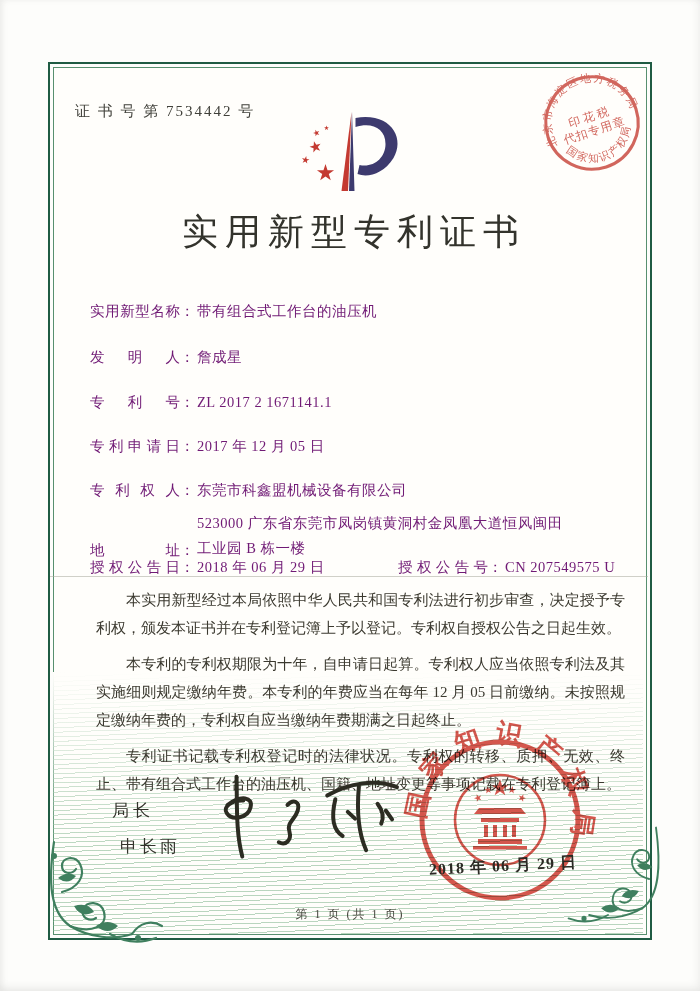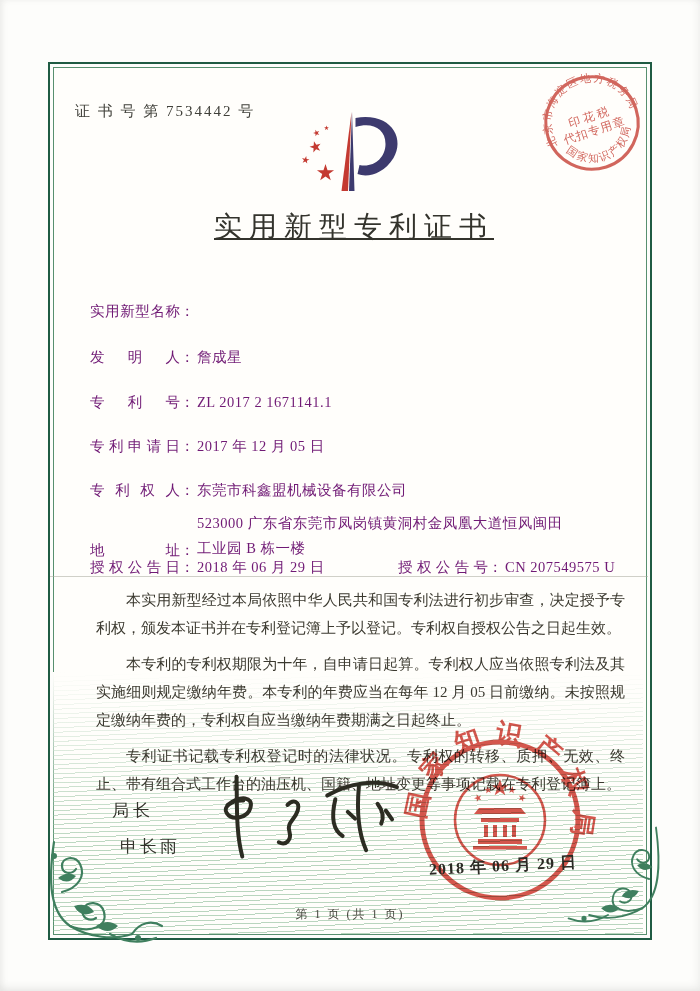--- a/index.html
+++ b/index.html
@@ -11,22 +11,22 @@
          border:2.5px solid #1f5b43;}
   .frame-inner{position:absolute;left:3px;top:3px;right:3px;bottom:3px;
          border:1.5px solid #57906f;background:#fffefb;}
   
   .guilloche{position:absolute;left:53px;top:672px;width:590px;height:262px;z-index:1;
      background-image:
        linear-gradient(to bottom, rgba(255,254,251,1) 0%, rgba(255,254,251,.25) 45%, rgba(244,250,242,0) 70%),
        repeating-linear-gradient(178deg, rgba(128,180,140,.55) 0px, rgba(128,180,140,.55) 1px, rgba(255,255,255,0) 1px, rgba(255,255,255,0) 4.6px);}
   .z{position:absolute;z-index:2;}
   .cert-no{left:75px;top:102px;font-size:15px;letter-spacing:2px;color:#40403a;}
-  .title{left:8px;right:0;top:208px;text-align:center;font-size:28px;letter-spacing:7px;
-         color:#33332c;font-weight:500;text-decoration:underline;}
+  .title{left:8px;right:0;top:208px;text-align:center;font-size:36px;letter-spacing:7px;
+         color:#33332c;font-weight:500;}
   
   .row{left:90px;font-size:14.5px;color:#701a75;display:flex;align-items:flex-end;line-height:22px;}
   .row .lbl{display:inline-block;width:90px;text-align:justify;text-align-last:justify;flex:none;}
   .row .colon{flex:none;width:15px;}
   .row .val{margin-left:2px;letter-spacing:.5px;}
   .addr .val{width:370px;line-height:25px;}
   .row2{left:398px;}
   .divider{left:50px;width:598px;top:576px;height:1px;background:#a9a99e;opacity:.55;}
   .bodytext{left:88px;top:578px;width:545px;font-size:15px;line-height:28px;
             text-align:justify;color:#3b392f;}
@@ -88,20 +88,21 @@
       <text x="57.5" y="55" text-anchor="middle" font-size="11.5" letter-spacing="3">印花税</text>
       <text x="57.5" y="69" text-anchor="middle" font-size="11.5" letter-spacing="1">代扣专用章</text>
     </g>
   </svg>
 
   <div class="z title">实用新型专利证书</div>
 
   <div class="z row" style="top:300px">
     <span class="lbl">实用新型名称</span>
       <span class="colon">：</span>
+      <span class="val">带有组合式工作台的油压机</span>
   </div>
   <div class="z row" style="top:346px">
     <span class="lbl">发明人</span>
       <span class="colon">：</span>
       <span class="val">詹成星</span>
   </div>
   <div class="z row" style="top:391px">
     <span class="lbl">专利号</span>
       <span class="colon">：</span>
       <span class="val">ZL 2017 2 1671141.1</span>

